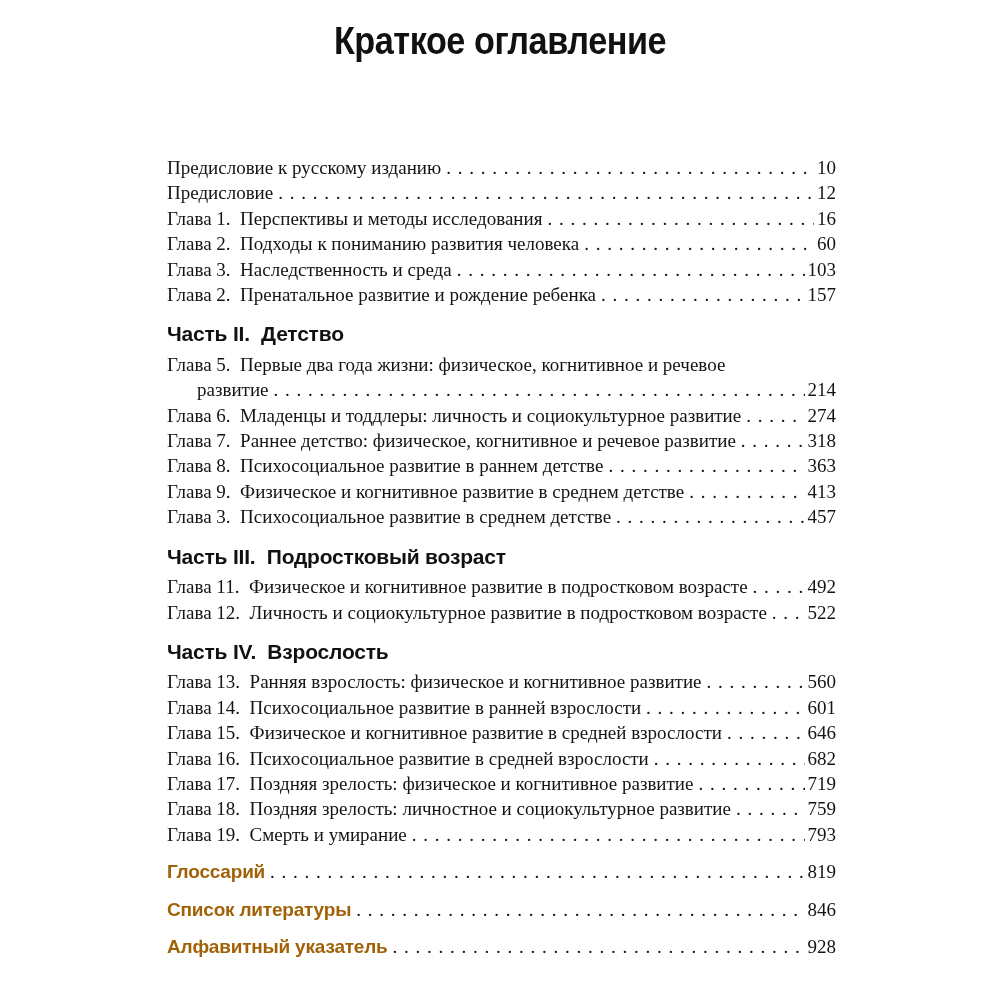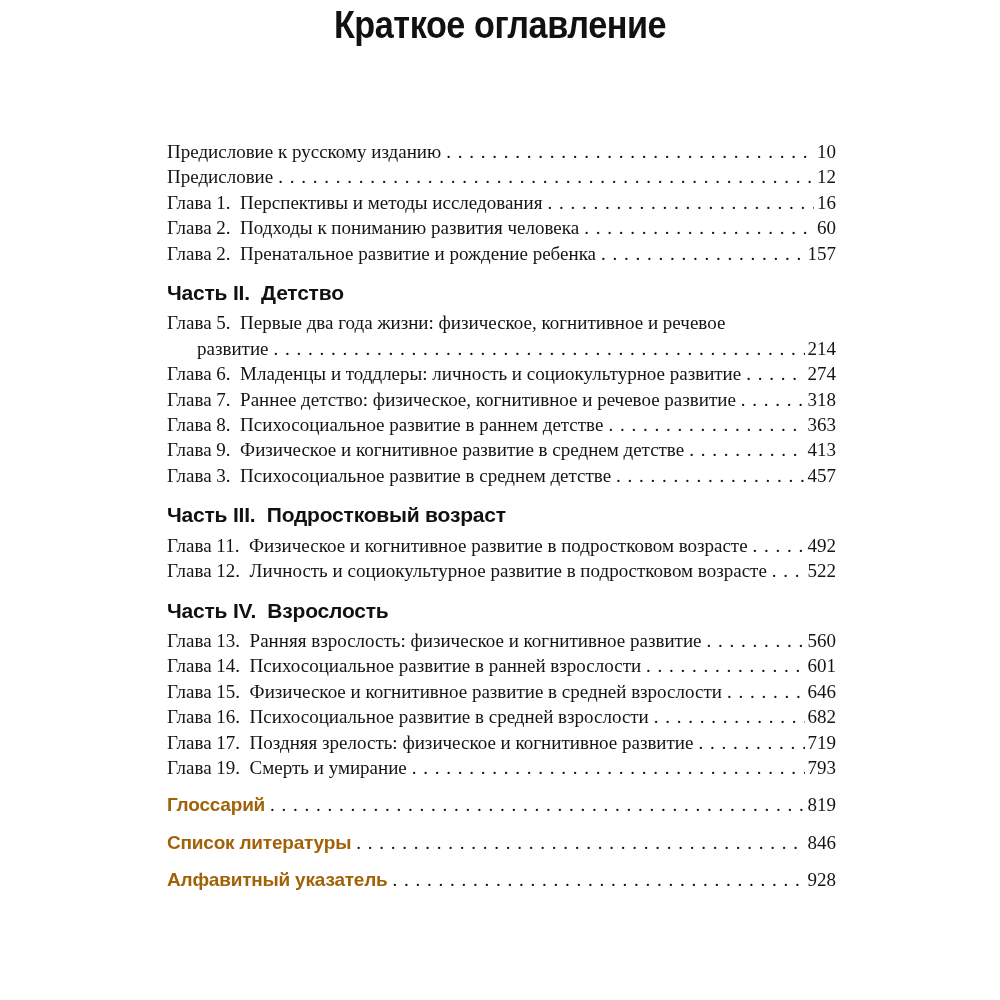--- a/index.html
+++ b/index.html
@@ -5,21 +5,21 @@
   html, body { margin: 0; padding: 0; background: #ffffff; }
   body {
     width: 1000px; height: 1000px;
     font-family: "Liberation Serif", serif;
     color: #141414;
     overflow: hidden;
   }
   .page {
     box-sizing: border-box;
     width: 1000px; height: 1000px;
-    padding-top: 4px;
+    padding-top: 20px;
     overflow: hidden;
   }
   .title {
     margin: 0;
     text-align: center;
     font-family: "Liberation Sans", sans-serif;
     font-weight: bold;
     font-size: 38px;
     letter-spacing: -0.5px;
     transform: scaleX(0.9);
@@ -98,20 +98,25 @@
         <span class="lbl">Глава 1.  Перспективы и методы исследования</span>
         <span class="leader"></span>
         <span class="pg">16</span>
       </div>
       <div class="toc-row">
         <span class="lbl">Глава 2.  Подходы к пониманию развития человека</span>
         <span class="leader"></span>
         <span class="pg">60</span>
       </div>
       <div class="toc-row">
+        <span class="lbl">Глава 3.  Наследственность и среда</span>
+        <span class="leader"></span>
+        <span class="pg">103</span>
+      </div>
+      <div class="toc-row">
         <span class="lbl">Глава 2.  Пренатальное развитие и рождение ребенка</span>
         <span class="leader"></span>
         <span class="pg">157</span>
       </div>
     </div>
 
     <div>
       <div class="part-heading">Часть II.  Детство</div>
 
       <div class="toc-row">
@@ -182,20 +187,25 @@
       </div>
       <div class="toc-row">
         <span class="lbl">Глава 16.  Психосоциальное развитие в средней взрослости</span>
         <span class="leader"></span>
         <span class="pg">682</span>
       </div>
       <div class="toc-row">
         <span class="lbl">Глава 17.  Поздняя зрелость: физическое и когнитивное развитие</span>
         <span class="leader"></span>
         <span class="pg">719</span>
+      </div>
+      <div class="toc-row">
+        <span class="lbl">Глава 18.  Поздняя зрелость: личностное и социокультурное развитие</span>
+        <span class="leader"></span>
+        <span class="pg">759</span>
       </div>
       <div class="toc-row">
         <span class="lbl">Глава 19.  Смерть и умирание</span>
         <span class="leader"></span>
         <span class="pg">793</span>
       </div>
     </div>
 
     <div>
       <div class="toc-row back-row">

